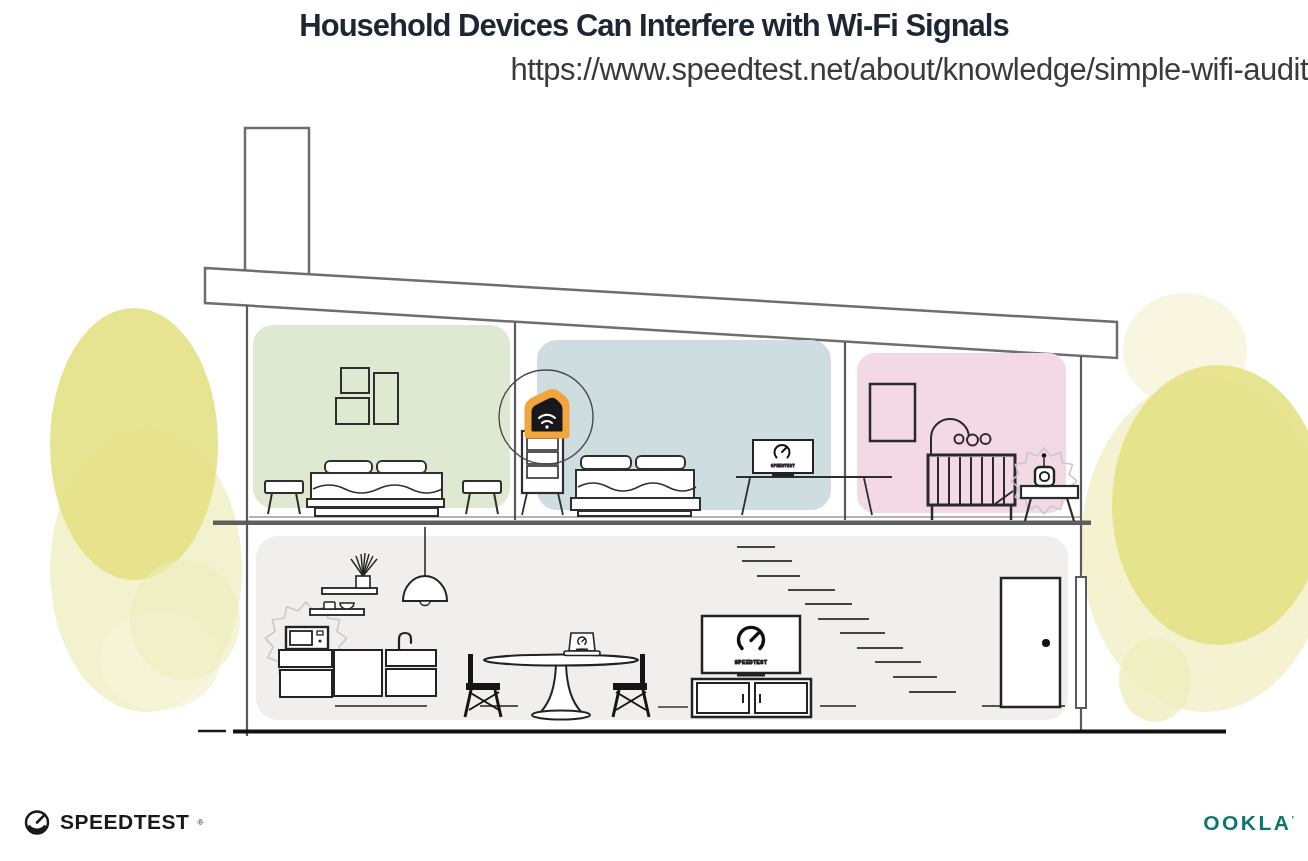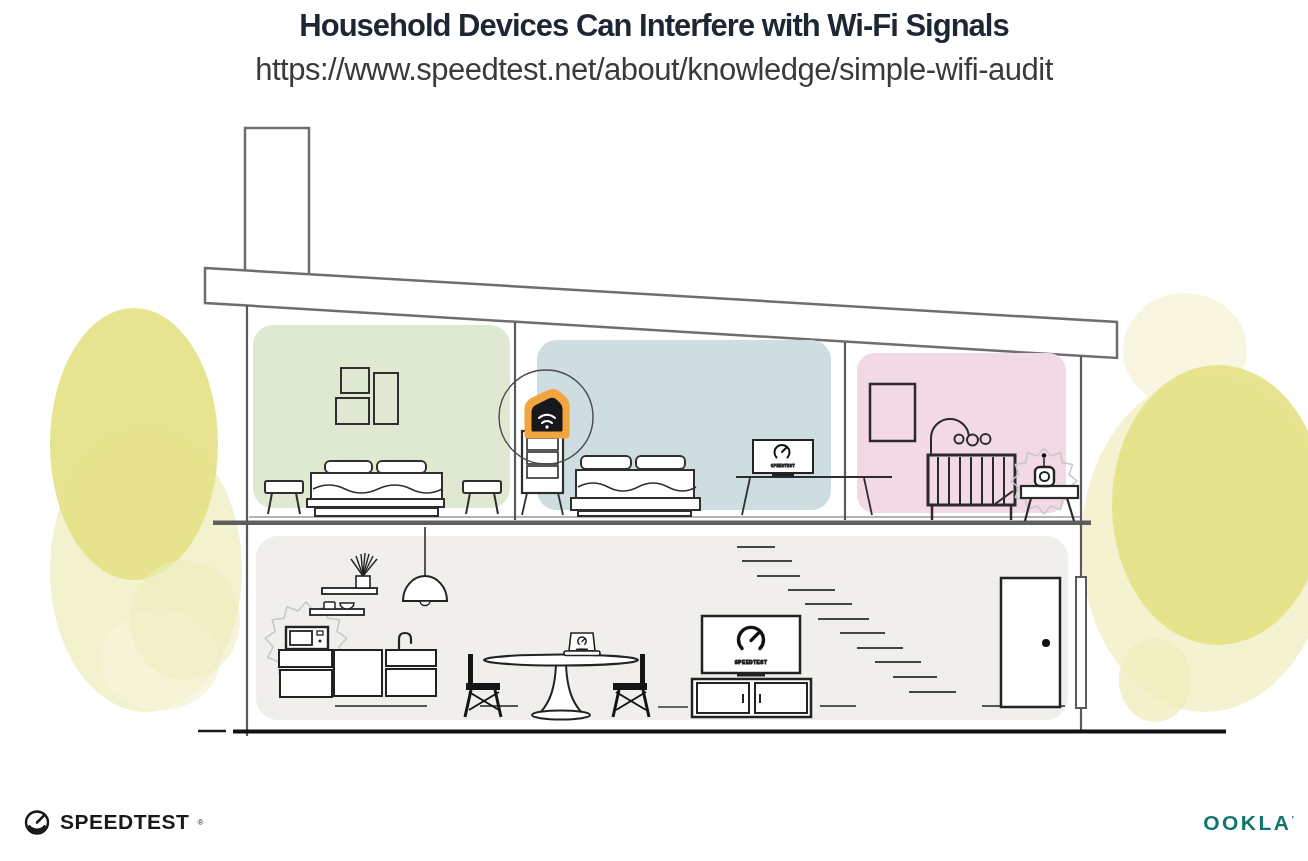--- a/index.html
+++ b/index.html
@@ -1,20 +1,20 @@
 <!DOCTYPE html>
 <html style="--title_navy: #1d2633; --url_gray: #3a3a3a; --room_green: #dfe9d1; --room_blue: #cedde0; --room_pink: #f3d8e6; --ground: #f1efec; --foliage_dark: #e4e185; --foliage_light: #efedbe; --foliage_pale: #f6f4d8; --glow_orange: #f2a43d; --router_black: #16181d; --burst_gray: #c9c9c7;"><head>
 <meta charset="utf-8">
 <style>
   html,body{margin:0;padding:0;background:#fff;}
   .canvas{position:relative;width:1308px;height:861px;background:#fff;overflow:hidden;
           font-family:"Liberation Sans", sans-serif;border-radius:22px;}
   .title{position:absolute;top:8px;left:0;width:1308px;text-align:center;
          font-size:31px;font-weight:700;letter-spacing:-1px;color:var(--title_navy);}
-  .url{position:absolute;top:52px;left:0;width:1308px;text-align:center;
+  .url{position:absolute;top:52px;left:0;width:1308px;text-align:right;
        font-size:31px;font-weight:400;letter-spacing:-0.5px;color:var(--url_gray);}
   .house-svg{position:absolute;left:0;top:0;}
   .logo-st{position:absolute;left:22px;bottom:24px;display:flex;align-items:center;gap:8px;}
   .logo-st .st-text{font-size:21px;font-weight:700;letter-spacing:0.5px;color:#191919;}
   .logo-st sup{font-size:8px;color:#191919;vertical-align:super;}
   .logo-ookla{position:absolute;right:14px;bottom:26px;font-size:21px;font-weight:700;
               letter-spacing:2.5px;color:#0f766e;}
   .logo-ookla sup{font-size:9px;letter-spacing:0;}
   
   .room-green{fill:var(--room_green);}

